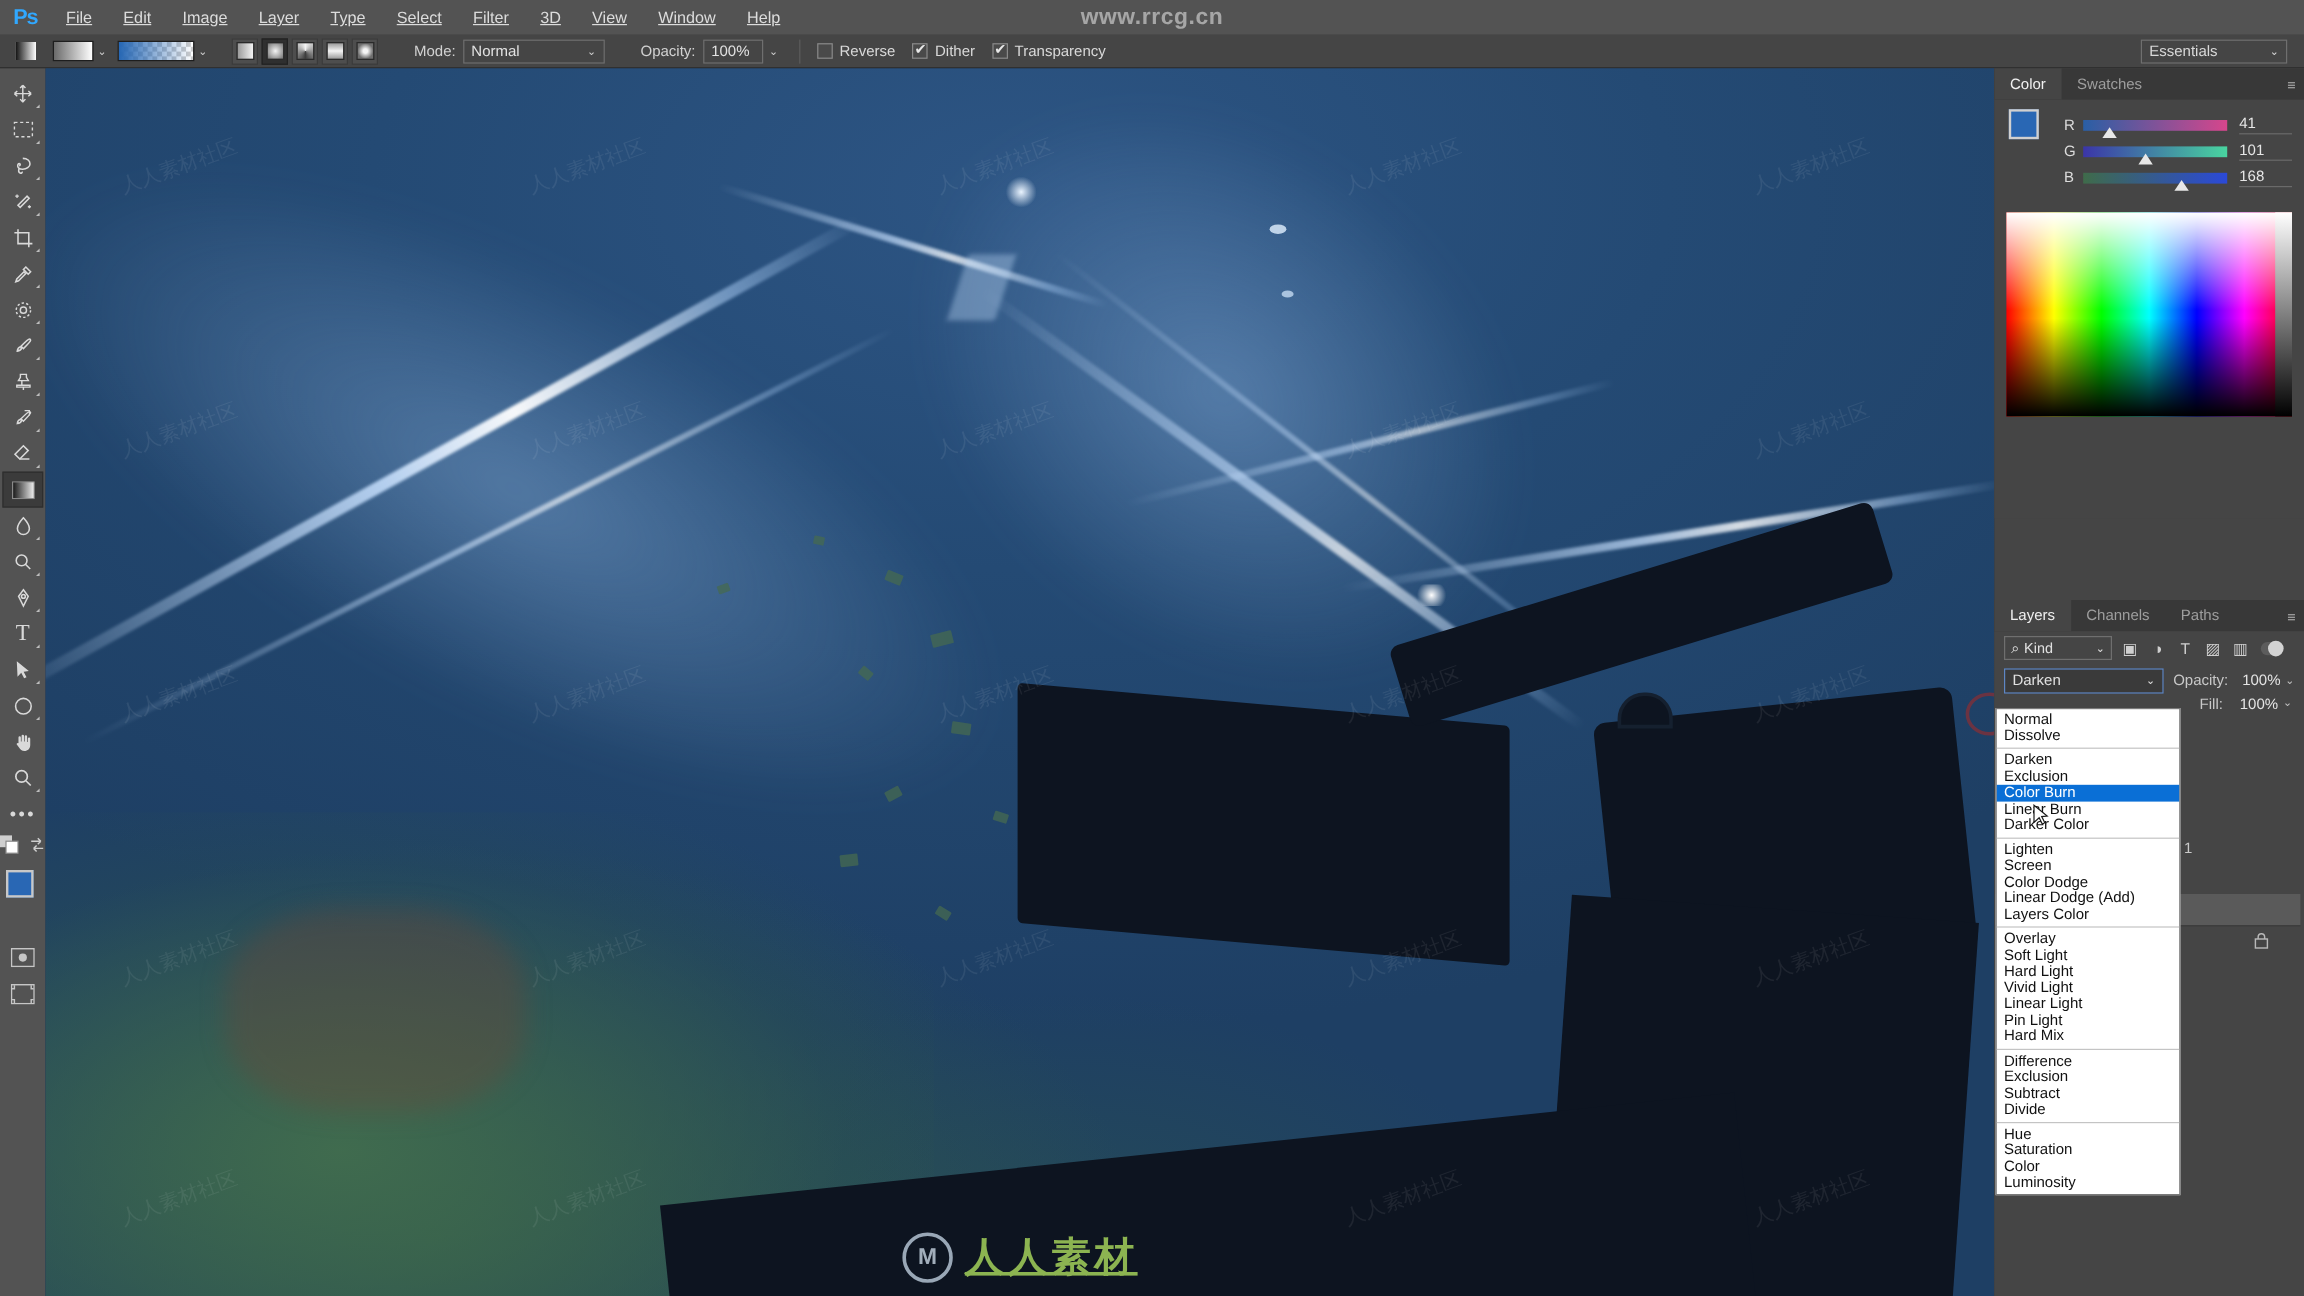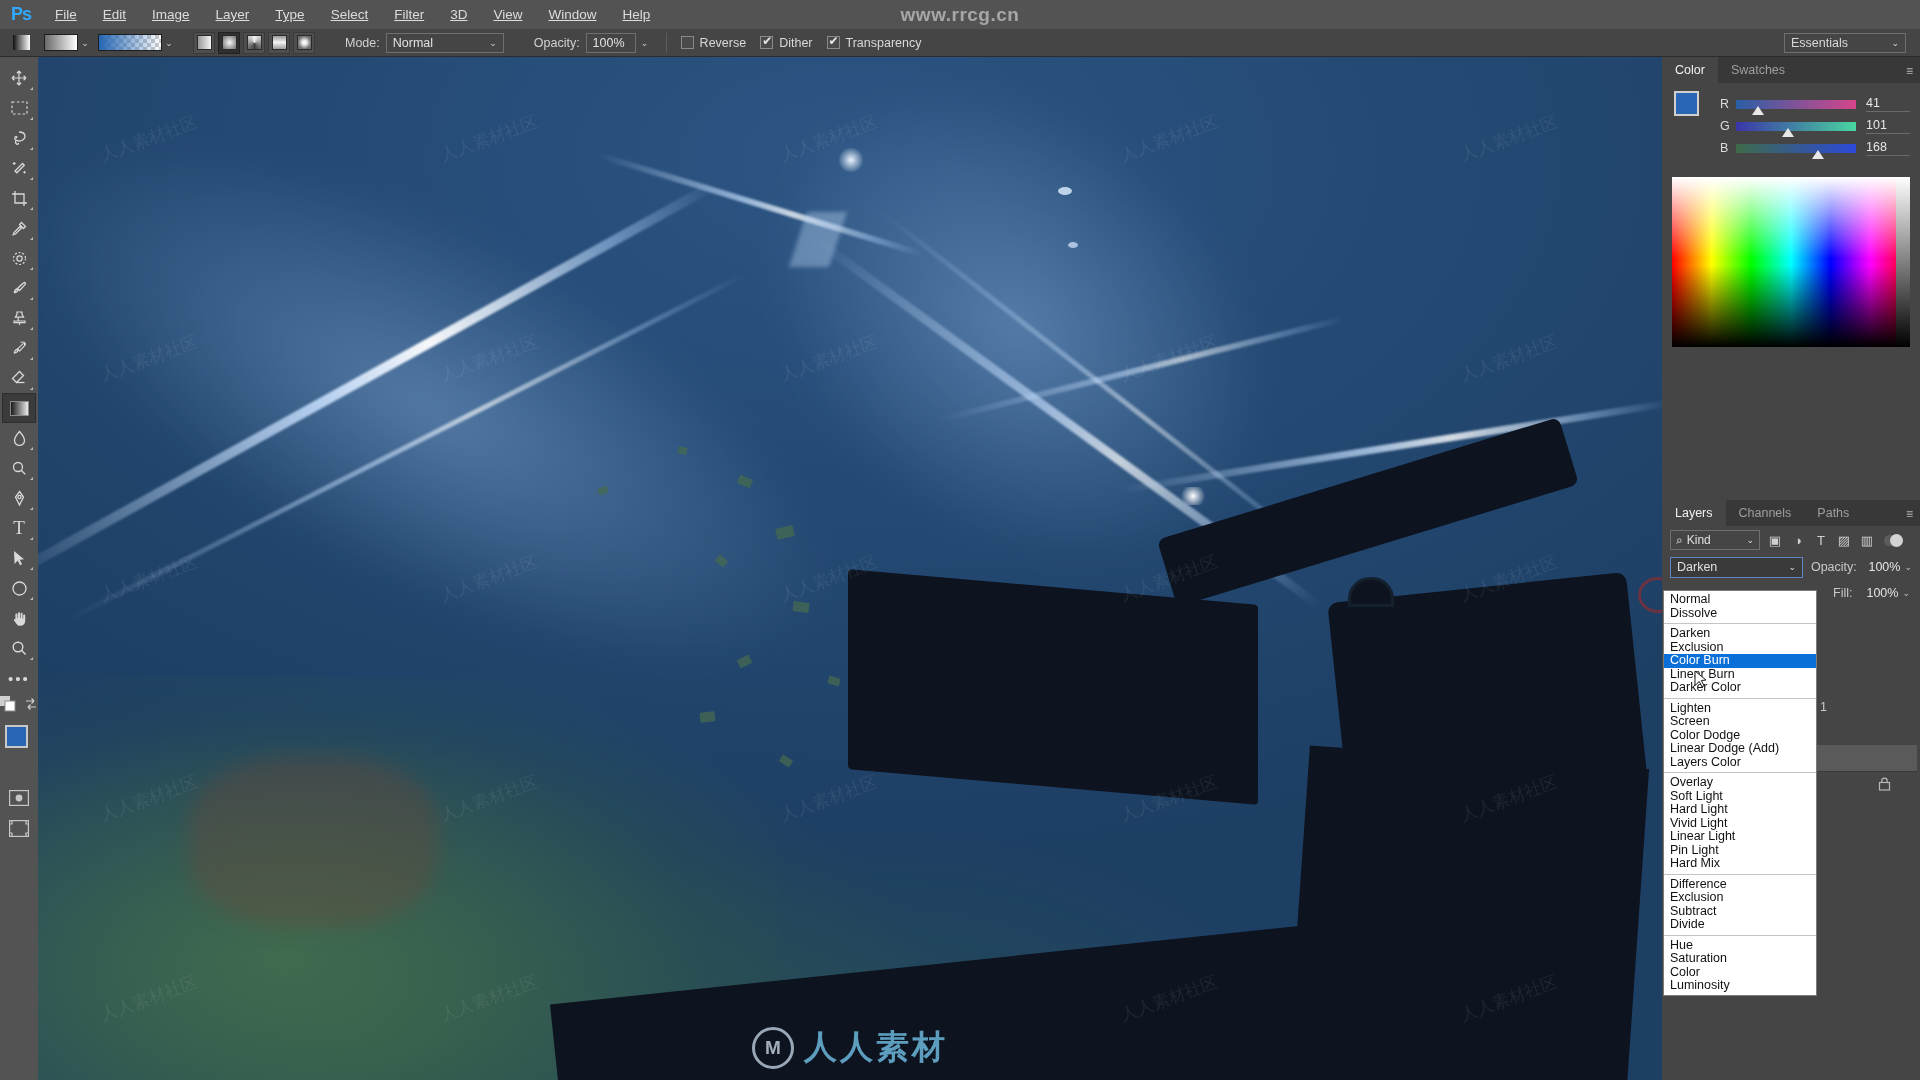--- a/index.html
+++ b/index.html
@@ -82,22 +82,22 @@
   .gunbody { position:absolute; background:#0d1420; }
   #wm-top { position:absolute; left:0; top:0; width:1920px; height:29px;
     display:flex; align-items:center; justify-content:center;
     color:rgba(235,235,235,0.55); font-size:19px; font-weight:bold; letter-spacing:0.5px;
     pointer-events:none; z-index:60; }
   #wm-bottom { position:absolute; left:50%; transform:translateX(-50%); bottom:10px;
     display:flex; align-items:center; gap:10px; z-index:40; opacity:0.72; }
   #wm-mark { width:42px; height:42px; border-radius:50%; border:3px solid #cfe0f0;
     display:flex; align-items:center; justify-content:center; color:#dceaf7;
     font-size:19px; font-weight:bold; }
-  #wm-text { color:#7dd3fc; font-size:33px; font-weight:bold; letter-spacing:3px;
-    font-family:"DejaVu Sans", sans-serif; }
+  #wm-text { color:#bef264; font-size:33px; font-weight:bold; letter-spacing:3px;
+    font-family:"DejaVu Sans", sans-serif;text-decoration:underline; }
   .cn-wm { position:absolute; color:rgba(255,255,255,0.075); font-size:17px;
     font-family:"DejaVu Sans", sans-serif; transform:rotate(-20deg); white-space:nowrap;
     pointer-events:none; z-index:30; }
 
   
   #rightdock { position:absolute; left:1662px; top:57px; width:258px; height:1023px;
     background:#454545; }
   .panel-tabs { height:26px; background:#383838; display:flex; align-items:flex-end;
     position:relative; }
   .ptab { height:26px; padding:0 13px; display:flex; align-items:center;
@@ -140,21 +140,21 @@
   #kind-toggle { width:19px; height:11px; border-radius:6px; background:#5c5c5c;
     position:relative; margin-left:2px; }
   #kind-toggle::after { content:""; position:absolute; right:0; top:-1px; width:13px;
     height:13px; border-radius:50%; background:#d3d3d3; }
   #blend-row { display:flex; align-items:center; height:26px; padding:0 8px; gap:4px; }
   #blend-sel { width:140px; height:21px; background:#3a3a3a; border:1px solid #5e86c4;
     color:#e0e0e0; font-size:12.5px; display:flex; align-items:center; padding:0 6px;
     justify-content:space-between; }
   .op-label { color:#c8c8c8; font-size:12.5px; margin-left:4px; }
   .op-val { color:#e4e4e4; font-size:12.5px; width:42px; text-align:right; }
-  #fill-row { display:flex; align-items:center; height:26px; padding:0 8px;
+  #fill-row { display:flex; align-items:flex-start; height:26px; padding:0 8px;
     justify-content:flex-end; gap:4px; padding-right:10px; }
 
   
   #blend-dropdown { position:absolute; left:1663px; top:590px; width:154px;
     background:#ffffff; border:1px solid #7a7a7a; z-index:200; padding:2px 0;
     font-size:12.5px; color:#111; }
   .bd-item { height:13.5px; line-height:13.5px; padding:0 6px; white-space:nowrap;
     font-family:"Liberation Sans", sans-serif; }
   .bd-item.hl { background:#0a6fd6; color:#fff; }
   .bd-sep { height:1px; background:#c4c4c4; margin:3px 0; }

